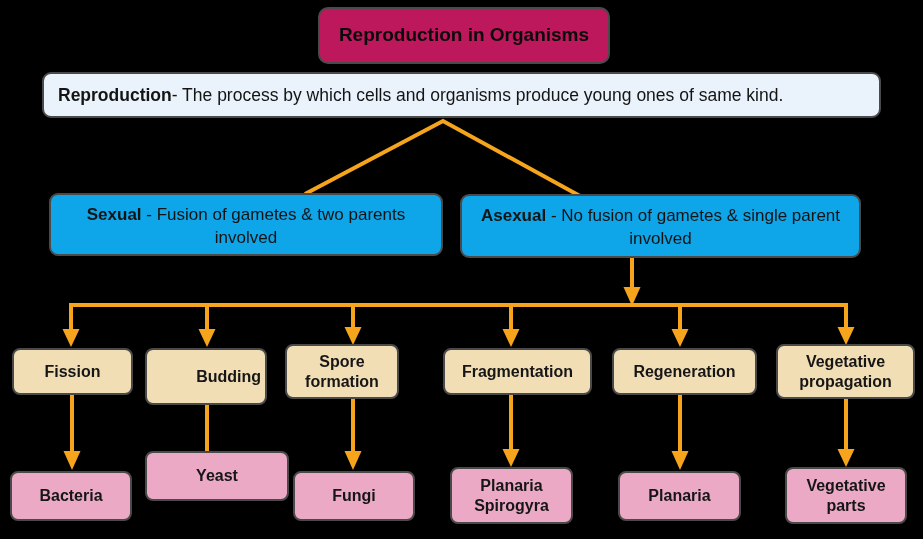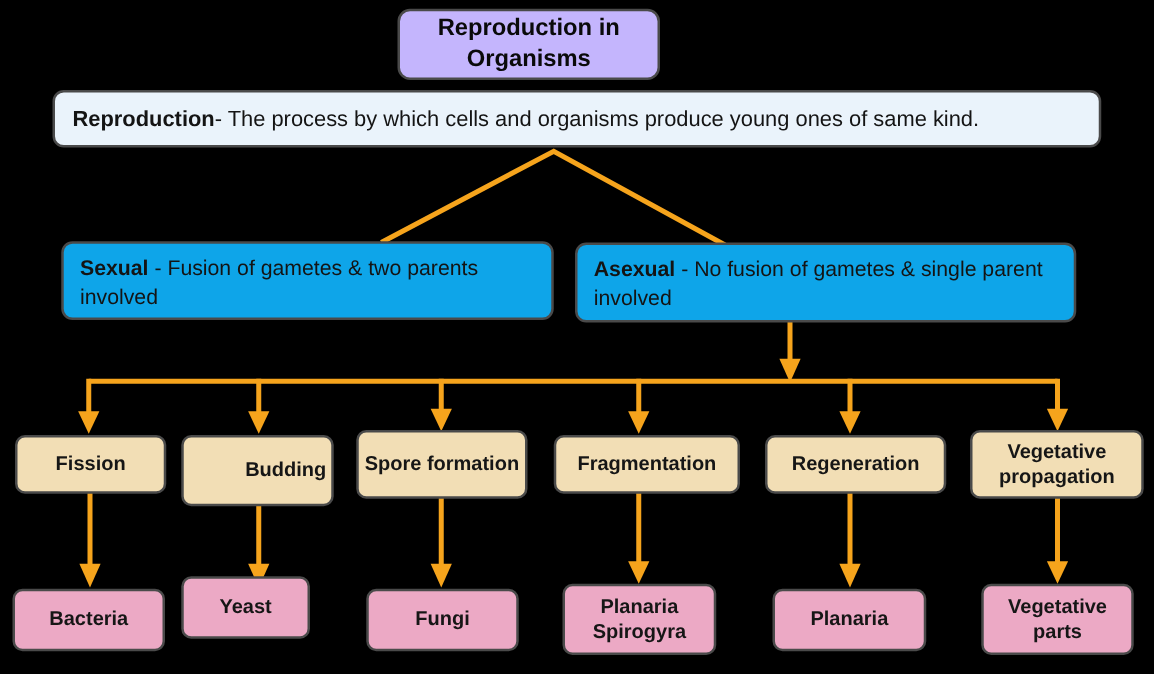--- a/index.html
+++ b/index.html
@@ -3,25 +3,25 @@
 <meta charset="utf-8">
 <style>
   html,body{margin:0;padding:0;background:#000;}
   .canvas{
     position:relative;width:923px;height:539px;background:#000;overflow:hidden;
     font-family:"Liberation Sans","DejaVu Sans",sans-serif;color:#141414;
   }
   .arrows{position:absolute;left:0;top:0;width:923px;height:539px;}
   .node{
     position:absolute;box-sizing:border-box;
-    border:2.5px solid #4a4a4a;border-radius:10px;
+    border:2.5px solid #4a4a4a;border-radius:10px;text-align:center;
   }
   .center{display:flex;align-items:center;justify-content:center;text-align:center;}
   .title-box{
-    left:318px;top:7px;width:210px;height:57px;background:#c4b5fd;
+    left:318px;top:7px;width:292px;height:57px;background:#be185d;
     font-size:19px;font-weight:bold;line-height:1.3;color:#0a0a0a;
   }
   .def-box{
     left:42px;top:72px;width:839px;height:46px;background:#eaf3fb;
     display:flex;align-items:center;padding:0 14px;font-size:17.5px;
     border-radius:9px;white-space:nowrap;
   }
   .branch-box{
     width:394px;background:#0ea5e9;font-size:17px;line-height:1.38;
     padding:8px 13px;border-radius:9px;
@@ -99,37 +99,37 @@
   <div class="node branch-box asexual-box">
     <span class="b">Asexual</span><span> - No fusion of gametes &amp; single parent involved</span>
   </div>
 
   <div class="node method-box center" style="left:12px;top:348px;width:121px;height:47px;">
     <span>Fission</span>
   </div>
   <div class="node method-box center" style="left:145px;top:348px;width:122px;height:57px;justify-content:flex-end;">
     <span>Budding</span>
   </div>
-  <div class="node method-box center" style="left:285px;top:344px;width:137px;height:55px;">
+  <div class="node method-box center" style="left:285px;top:344px;width:114px;height:55px;">
     <span>Spore formation</span>
   </div>
   <div class="node method-box center" style="left:443px;top:348px;width:149px;height:47px;">
     <span>Fragmentation</span>
   </div>
   <div class="node method-box center" style="left:612px;top:348px;width:145px;height:47px;">
     <span>Regeneration</span>
   </div>
   <div class="node method-box center" style="left:776px;top:344px;width:139px;height:55px;">
     <span>Vegetative propagation</span>
   </div>
 
   <div class="node example-box center" style="left:10px;top:471px;width:122px;height:50px;">
     <span>Bacteria</span>
   </div>
-  <div class="node example-box center" style="left:145px;top:461px;width:103px;height:50px;">
+  <div class="node example-box center" style="left:145px;top:451px;width:144px;height:50px;">
     <span>Yeast</span>
   </div>
   <div class="node example-box center" style="left:293px;top:471px;width:122px;height:50px;text-align:right;">
     <span>Fungi</span>
   </div>
   <div class="node example-box center" style="left:450px;top:467px;width:123px;height:57px;">
     <span>Planaria Spirogyra</span>
   </div>
   <div class="node example-box center" style="left:618px;top:471px;width:123px;height:50px;">
     <span>Planaria</span>

